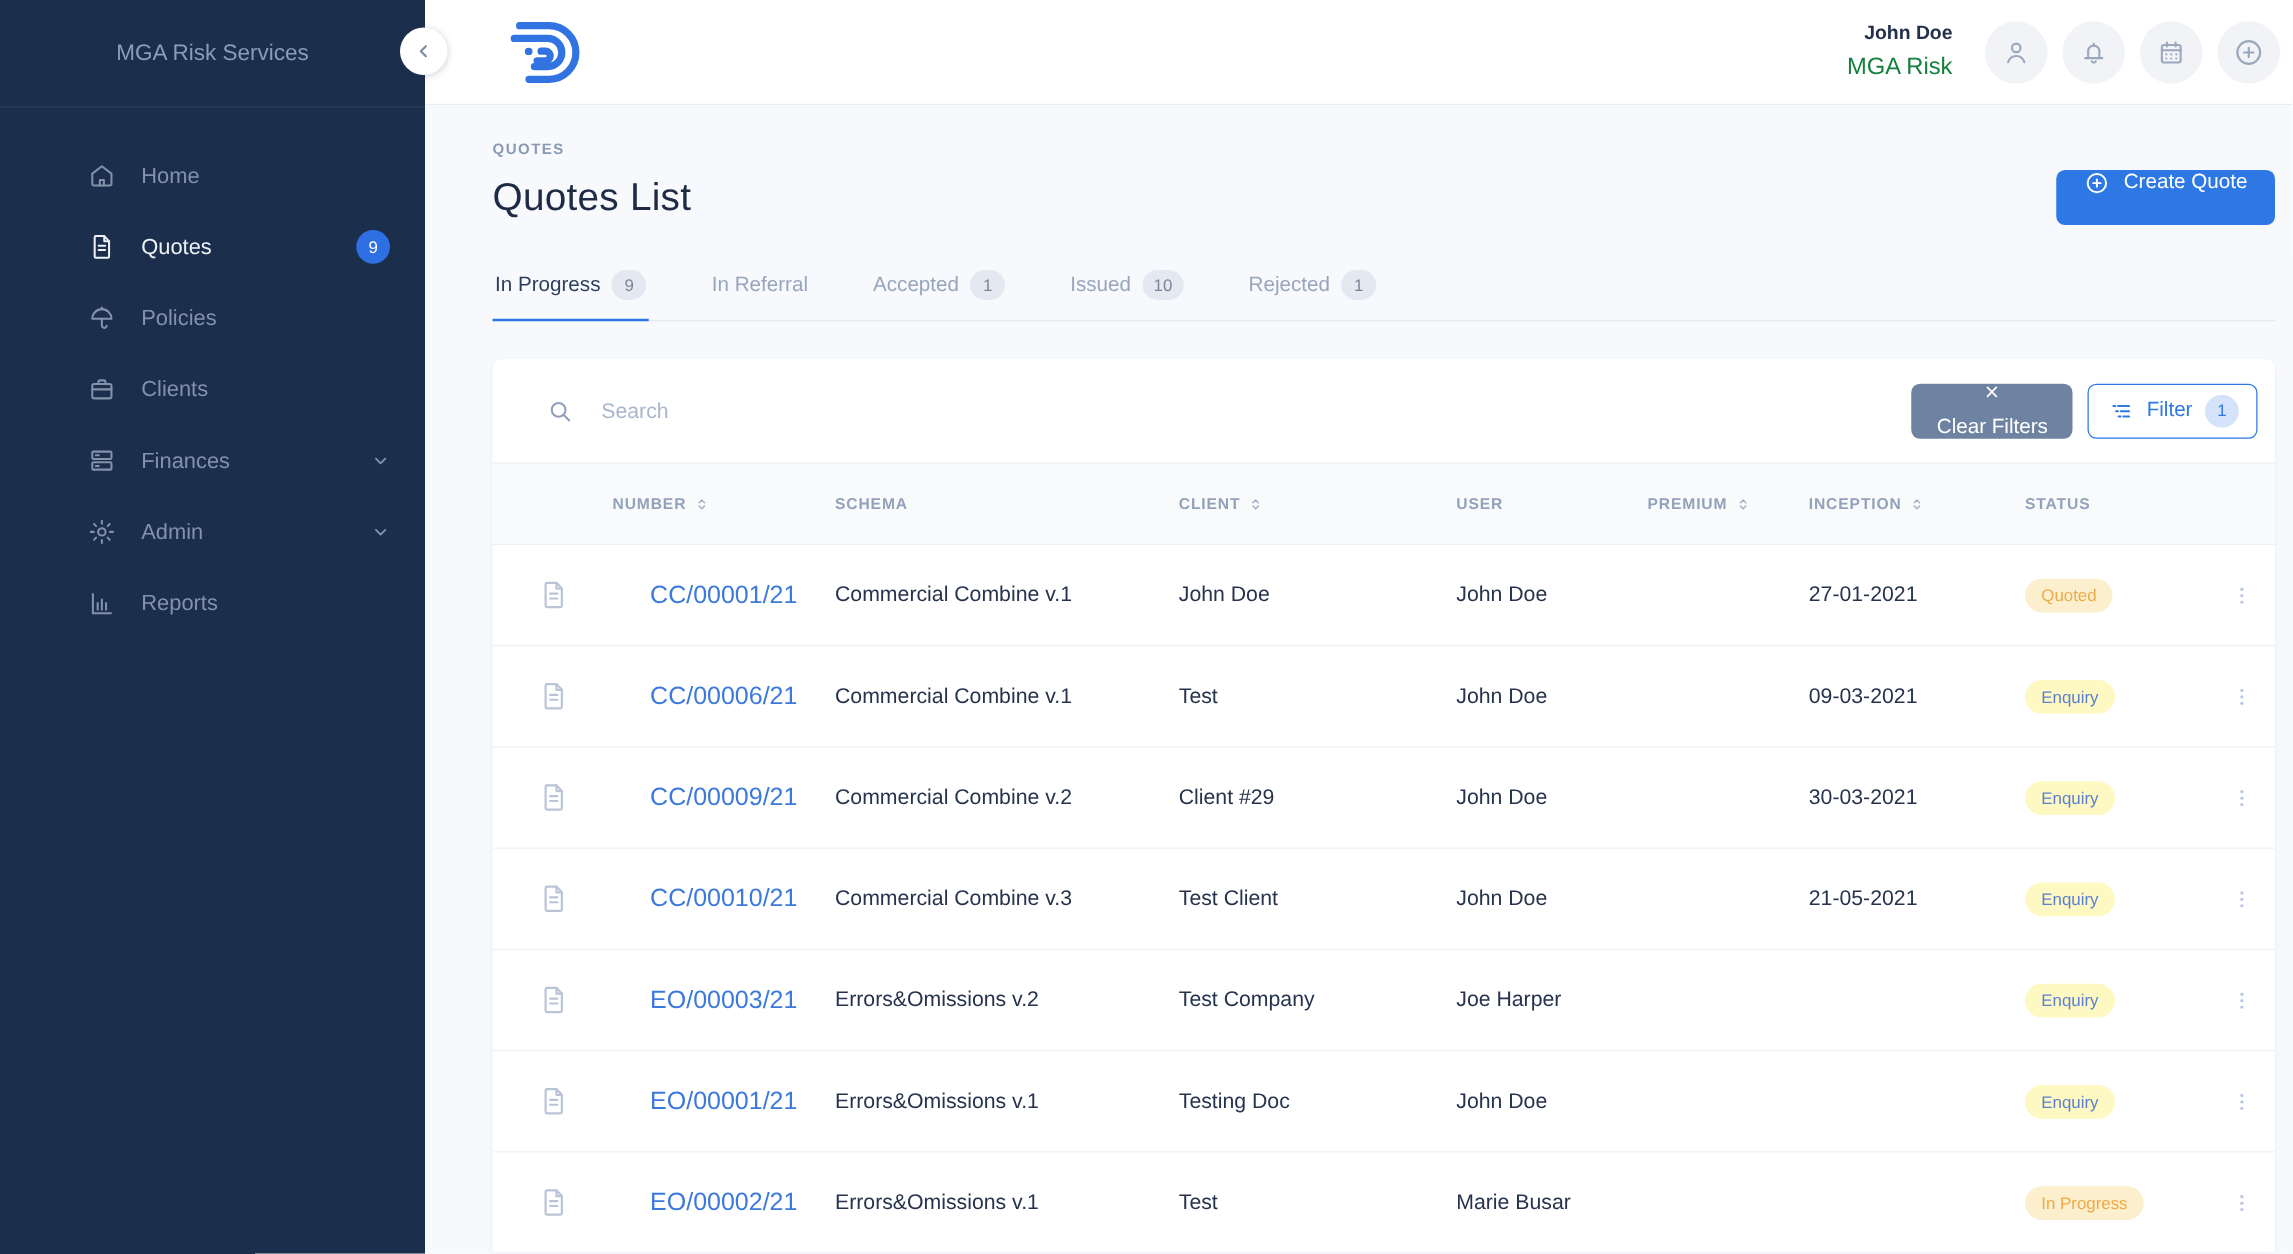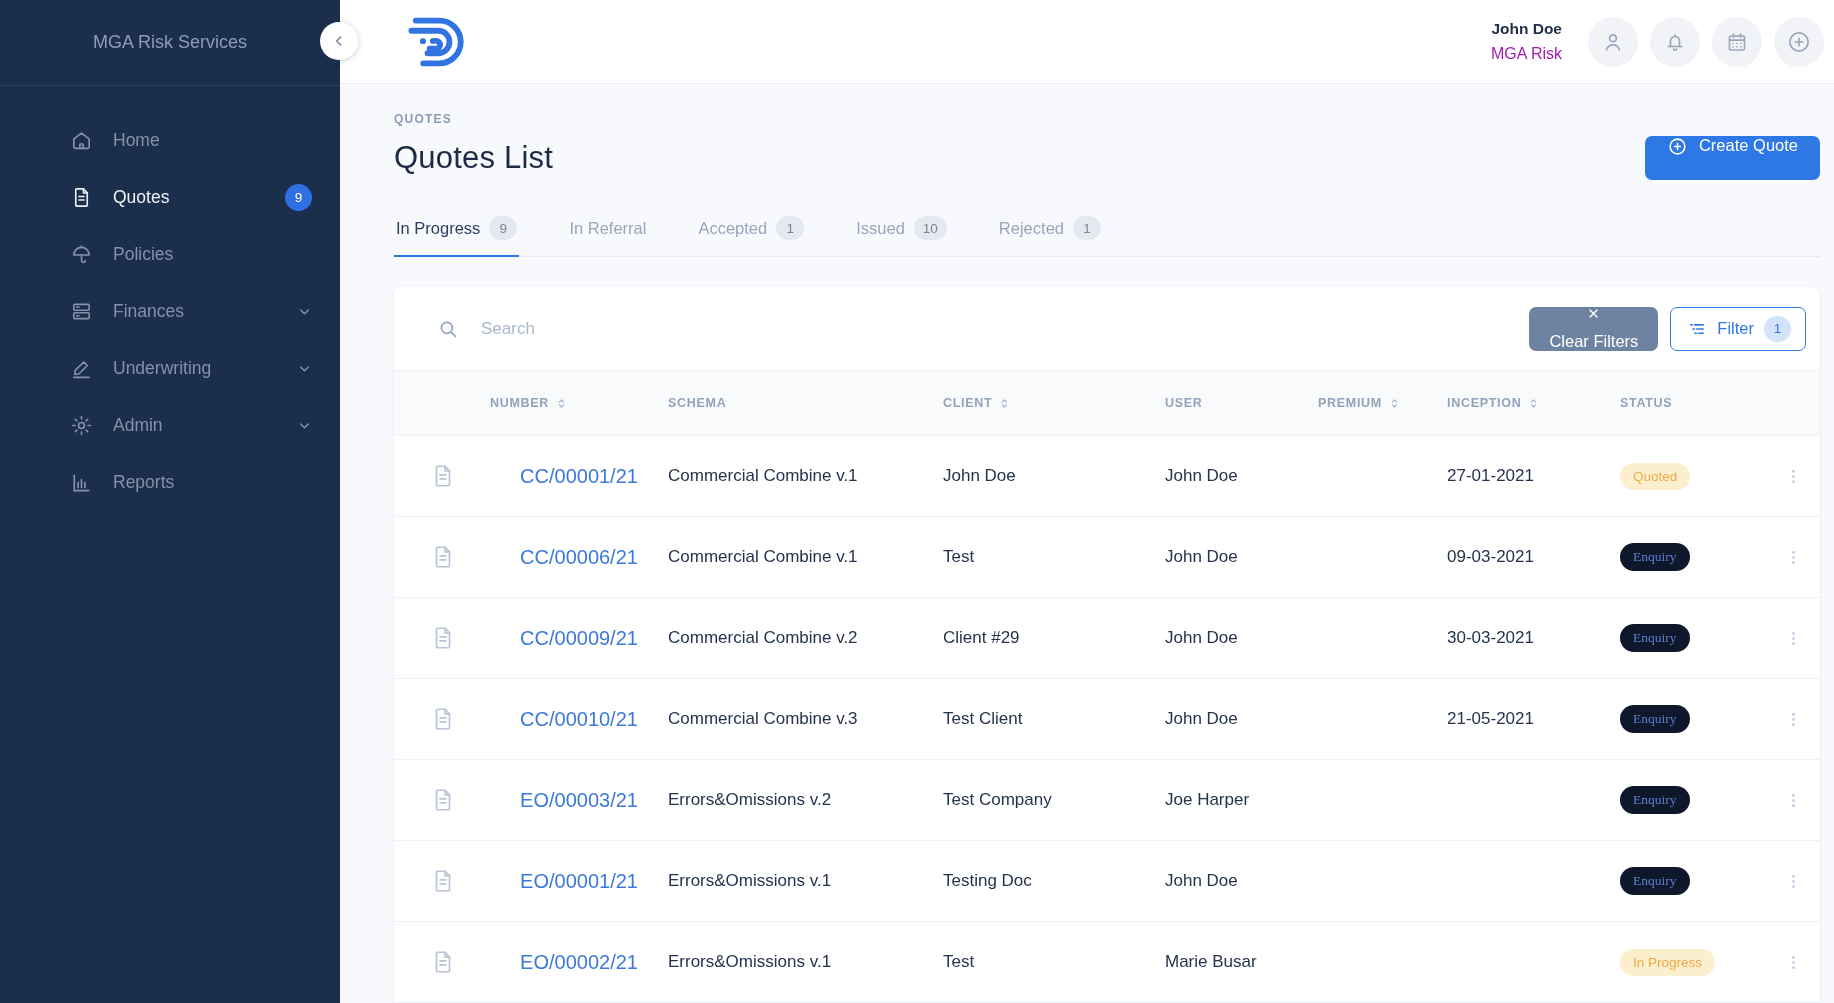--- a/index.html
+++ b/index.html
@@ -26,21 +26,21 @@
   .collapse-btn { position:absolute; left:320px; top:22px; width:38px; height:38px; border-radius:50%; background:#ffffff; box-shadow:0 1px 6px rgba(40,60,100,.25); display:flex; align-items:center; justify-content:center; color:#7d8ca3; z-index:5; cursor:pointer; }
 
   
   .right { flex:1; display:flex; flex-direction:column; height:100%; min-width:0; }
 
   .topbar { height:84px; background:#ffffff; border-bottom:1px solid #e8edf4; display:flex; align-items:center; padding:0 10px 0 60px; flex:none; }
   .logo { width:70px; height:60px; flex:none; }
   .topbar .grow { flex:1; }
   .user-block { text-align:right; margin-right:14px; }
   .user-name { font-size:15.5px; font-weight:bold; color:#22304c; }
-  .user-org { font-size:16px; color:#a21caf; margin-top:7px; }
+  .user-org { font-size:19px; color:#15803d; margin-top:7px; }
   .tb-circle { width:50px; height:50px; border-radius:50%; background:#f1f3f7; display:flex; align-items:center; justify-content:center; color:#9aa7bd; margin-left:12px; flex:none; cursor:pointer; }
 
   .content { flex:1; padding:28px 14px 0 54px; overflow:hidden; }
   .crumb { font-size:12px; font-weight:bold; letter-spacing:1.2px; color:#8a9ab5; }
   .title-row { display:flex; align-items:center; margin-top:10px; }
   .page-title { font-size:31px; font-weight:normal; color:#1d2b45; letter-spacing:.2px; }
   .title-row .grow { flex:1; }
   .btn-primary { background:#2e78e5; color:#fff; border:none; border-radius:7px; height:44px; padding:0 22px; font-size:16.5px; font-family:inherit; display:flex; align-items:flex-start; gap:11px; cursor:pointer; }
 
   
@@ -65,21 +65,21 @@
   .tgrid { display:grid; grid-template-columns:96px 178px 275px 222px 153px 129px 173px 147px 53px; align-items:center; }
   .thead { background:#f8fafc; border-top:1px solid #eef1f6; border-bottom:1px solid #eef1f6; height:66px; }
   .th { font-size:12.5px; font-weight:bold; letter-spacing:.7px; color:#93a2ba; display:flex; align-items:center; gap:6px; }
   .sort-ic { color:#a5b2c8; display:flex; cursor:pointer; }
   .trow { height:81px; border-bottom:1px solid #edf1f7; }
   .cell-doc { display:flex; justify-content:flex-end; padding-right:34px; color:#b9c4d6; }
   .cell-num { font-size:20px; color:#3c79dd; cursor:pointer;text-align:center; }
   .cell-txt { font-size:17px; color:#26334d; }
   .status-pill { display:inline-flex; align-items:center; justify-content:center; font-size:13.5px; padding:6px 13px; border-radius:14px; }
   .status-pill[data-status="quoted"] { background:#fcefcd; color:#edab49; }
-  .status-pill[data-status="enquiry"] { background:#0f172a; color:#5c7fd0;font-family:Liberation Serif, serif; }
+  .status-pill[data-status="enquiry"] { background:#fef9c3; color:#5c7fd0; }
   .status-pill[data-status="in-progress"] { background:#fcefcd; color:#f0a944; }
   .kebab { color:#b9c9e2; display:flex; justify-content:center; cursor:pointer; }
 </style>
 </head>
 <body>
 
 <div class="app">
 
   <nav class="sidebar">
     <div class="sb-subtitle">MGA Risk Services</div>
@@ -113,53 +113,48 @@
         <span class="sb-ico">
           <svg class="ic" width="23" height="23" viewBox="0 0 24 24" fill="none" stroke="currentColor" stroke-width="1.7" stroke-linecap="round" stroke-linejoin="round">
               <path d="M4 12.5a8 8 0 0 1 16 0z"></path>
               <path d="M12 12.5v5.6a2 2 0 0 0 4 .2"></path>
               <path d="M12 3.2v1.3"></path>
             </svg>
         </span>
         <span class="sb-label">Policies</span>
       </div>
 
+      <div class="sb-item">
+        <span class="sb-ico">
+          <svg class="ic" width="23" height="23" viewBox="0 0 24 24" fill="none" stroke="currentColor" stroke-width="1.7" stroke-linecap="round" stroke-linejoin="round">
+              <rect x="4" y="7.5" width="16" height="12" rx="1.5"></rect>
+              <path d="M9 7.5V6a1.5 1.5 0 0 1 1.5-1.5h3A1.5 1.5 0 0 1 15 6v1.5"></path>
+              <path d="M4 12h16"></path>
+            </svg>
+        </span>
+        <span class="sb-label">Clients</span>
+      </div>
 
       <div class="sb-item">
         <span class="sb-ico">
           <svg class="ic" width="23" height="23" viewBox="0 0 24 24" fill="none" stroke="currentColor" stroke-width="1.7" stroke-linecap="round" stroke-linejoin="round">
               <rect x="4" y="4.5" width="16" height="6.2" rx="1"></rect>
               <rect x="4" y="13.3" width="16" height="6.2" rx="1"></rect>
               <path d="M7 7.6h2.4M7 16.4h2.4"></path>
             </svg>
         </span>
         <span class="sb-label">Finances</span>
         <span class="spacer"></span>
         <span class="sb-chev">
           <svg class="ic" width="15" height="15" viewBox="0 0 24 24" fill="none" stroke="currentColor" stroke-width="2.4" stroke-linecap="round" stroke-linejoin="round">
               <path d="M6 9.5l6 6 6-6"></path>
             </svg>
         </span>
       </div>
 
-      <div class="sb-item">
-        <span class="sb-ico">
-          <svg class="ic" width="23" height="23" viewBox="0 0 24 24" fill="none" stroke="currentColor" stroke-width="1.7" stroke-linecap="round" stroke-linejoin="round">
-              <path d="M14.3 5.2l3.7 3.7L9.2 17.7 5 18.2l.5-4.2z"></path>
-              <path d="M4 21.2h16"></path>
-            </svg>
-        </span>
-        <span class="sb-label">Underwriting</span>
-        <span class="spacer"></span>
-        <span class="sb-chev">
-          <svg class="ic" width="15" height="15" viewBox="0 0 24 24" fill="none" stroke="currentColor" stroke-width="2.4" stroke-linecap="round" stroke-linejoin="round">
-              <path d="M6 9.5l6 6 6-6"></path>
-            </svg>
-        </span>
-      </div>
 
       <div class="sb-item">
         <span class="sb-ico">
           <svg class="ic" width="23" height="23" viewBox="0 0 24 24" fill="none" stroke="currentColor" stroke-width="1.7" stroke-linecap="round" stroke-linejoin="round">
               <circle cx="12" cy="12" r="3.1"></circle>
               <path d="M12 2.8v2.4M12 18.8v2.4M2.8 12h2.4M18.8 12h2.4M5.5 5.5l1.7 1.7M16.8 16.8l1.7 1.7M18.5 5.5l-1.7 1.7M7.2 16.8l-1.7 1.7"></path>
             </svg>
         </span>
         <span class="sb-label">Admin</span>
         <span class="spacer"></span>

